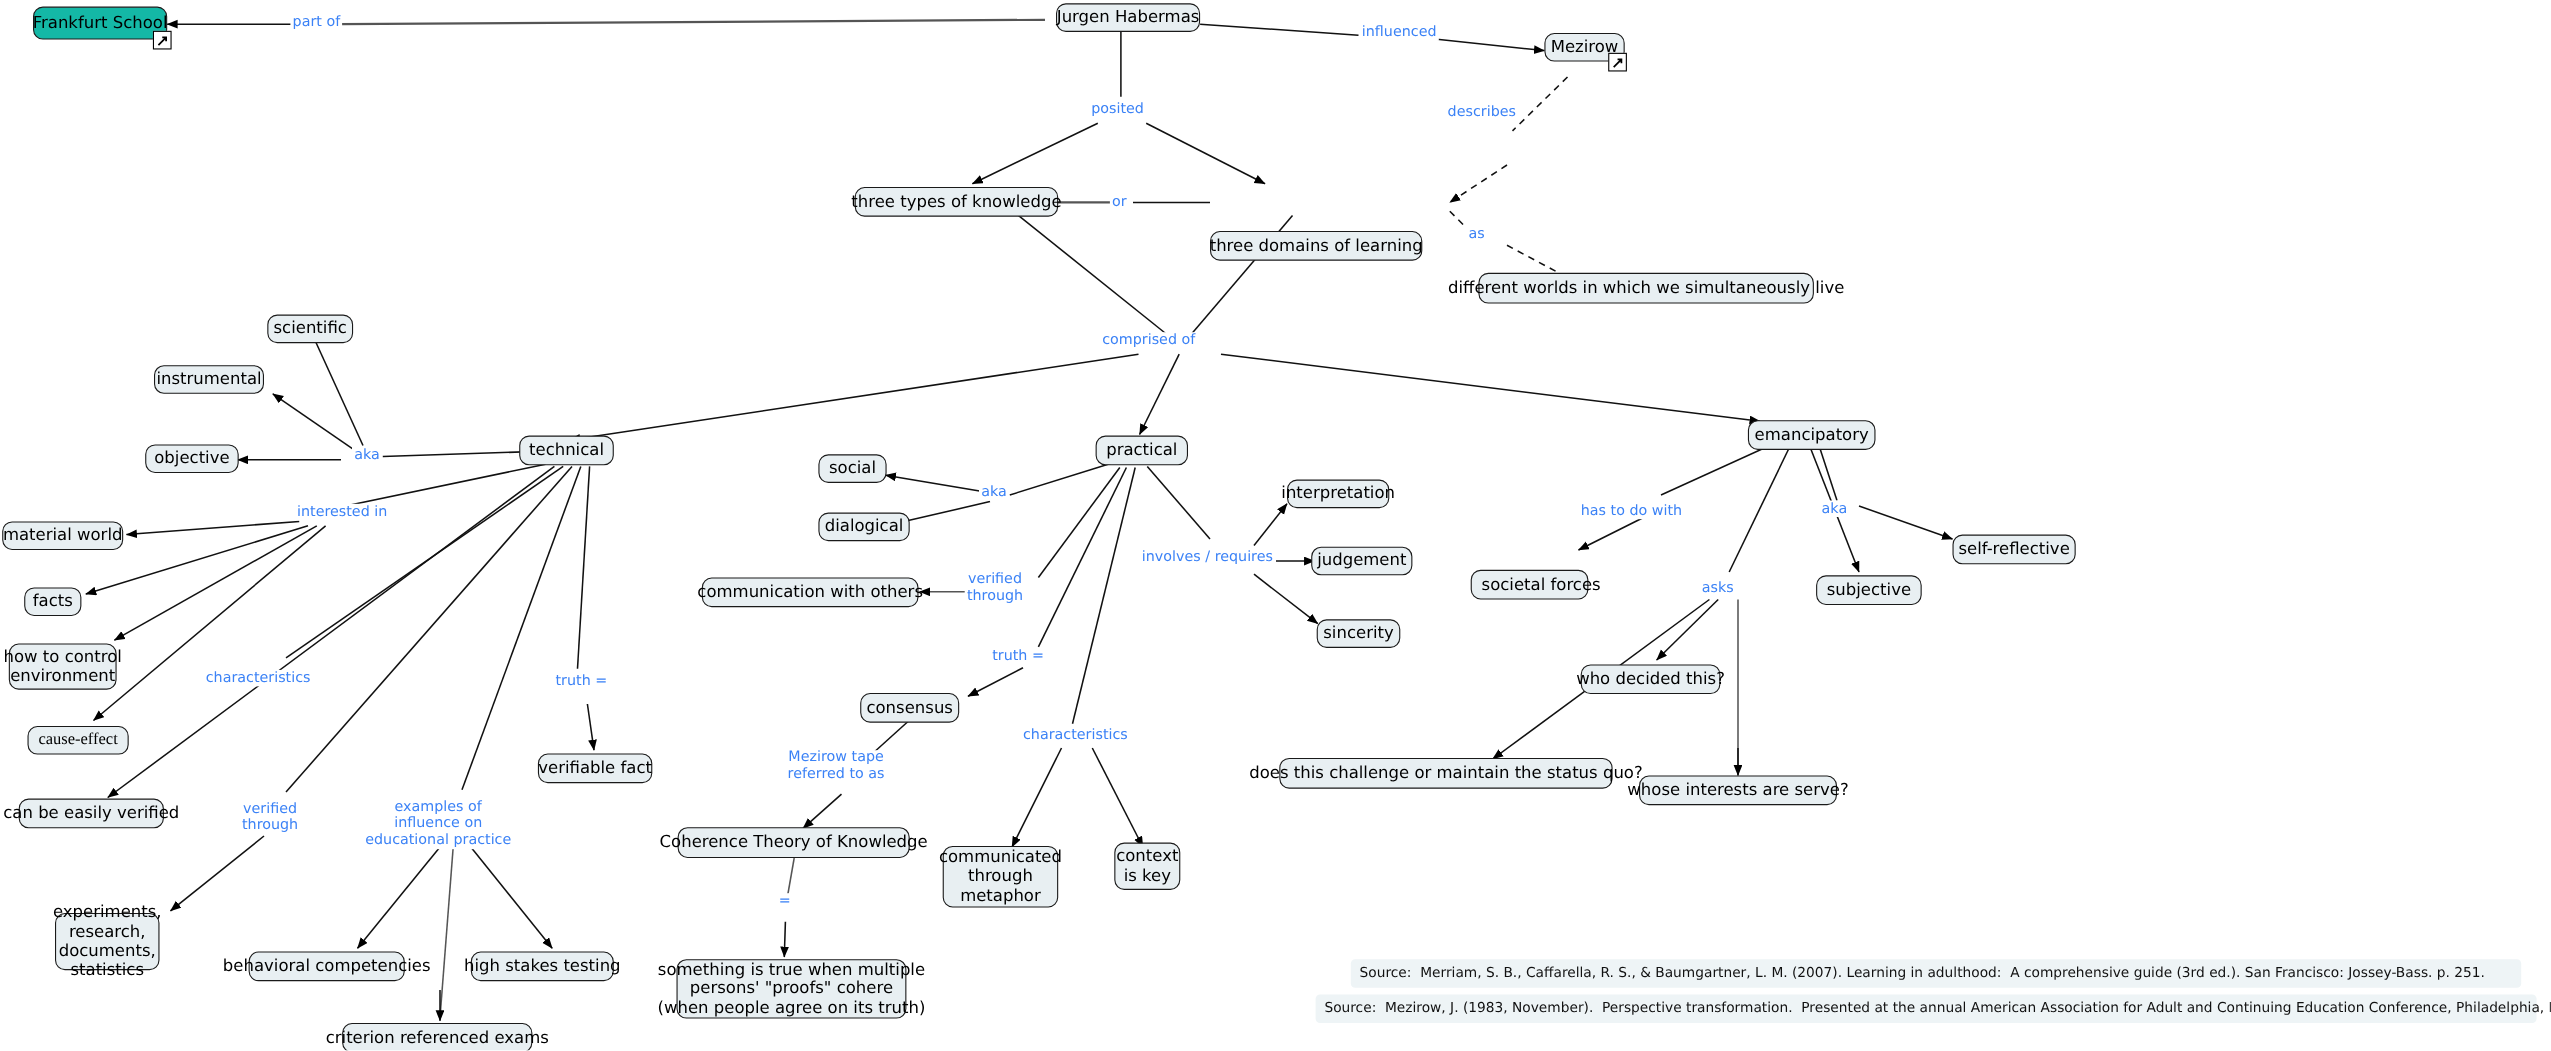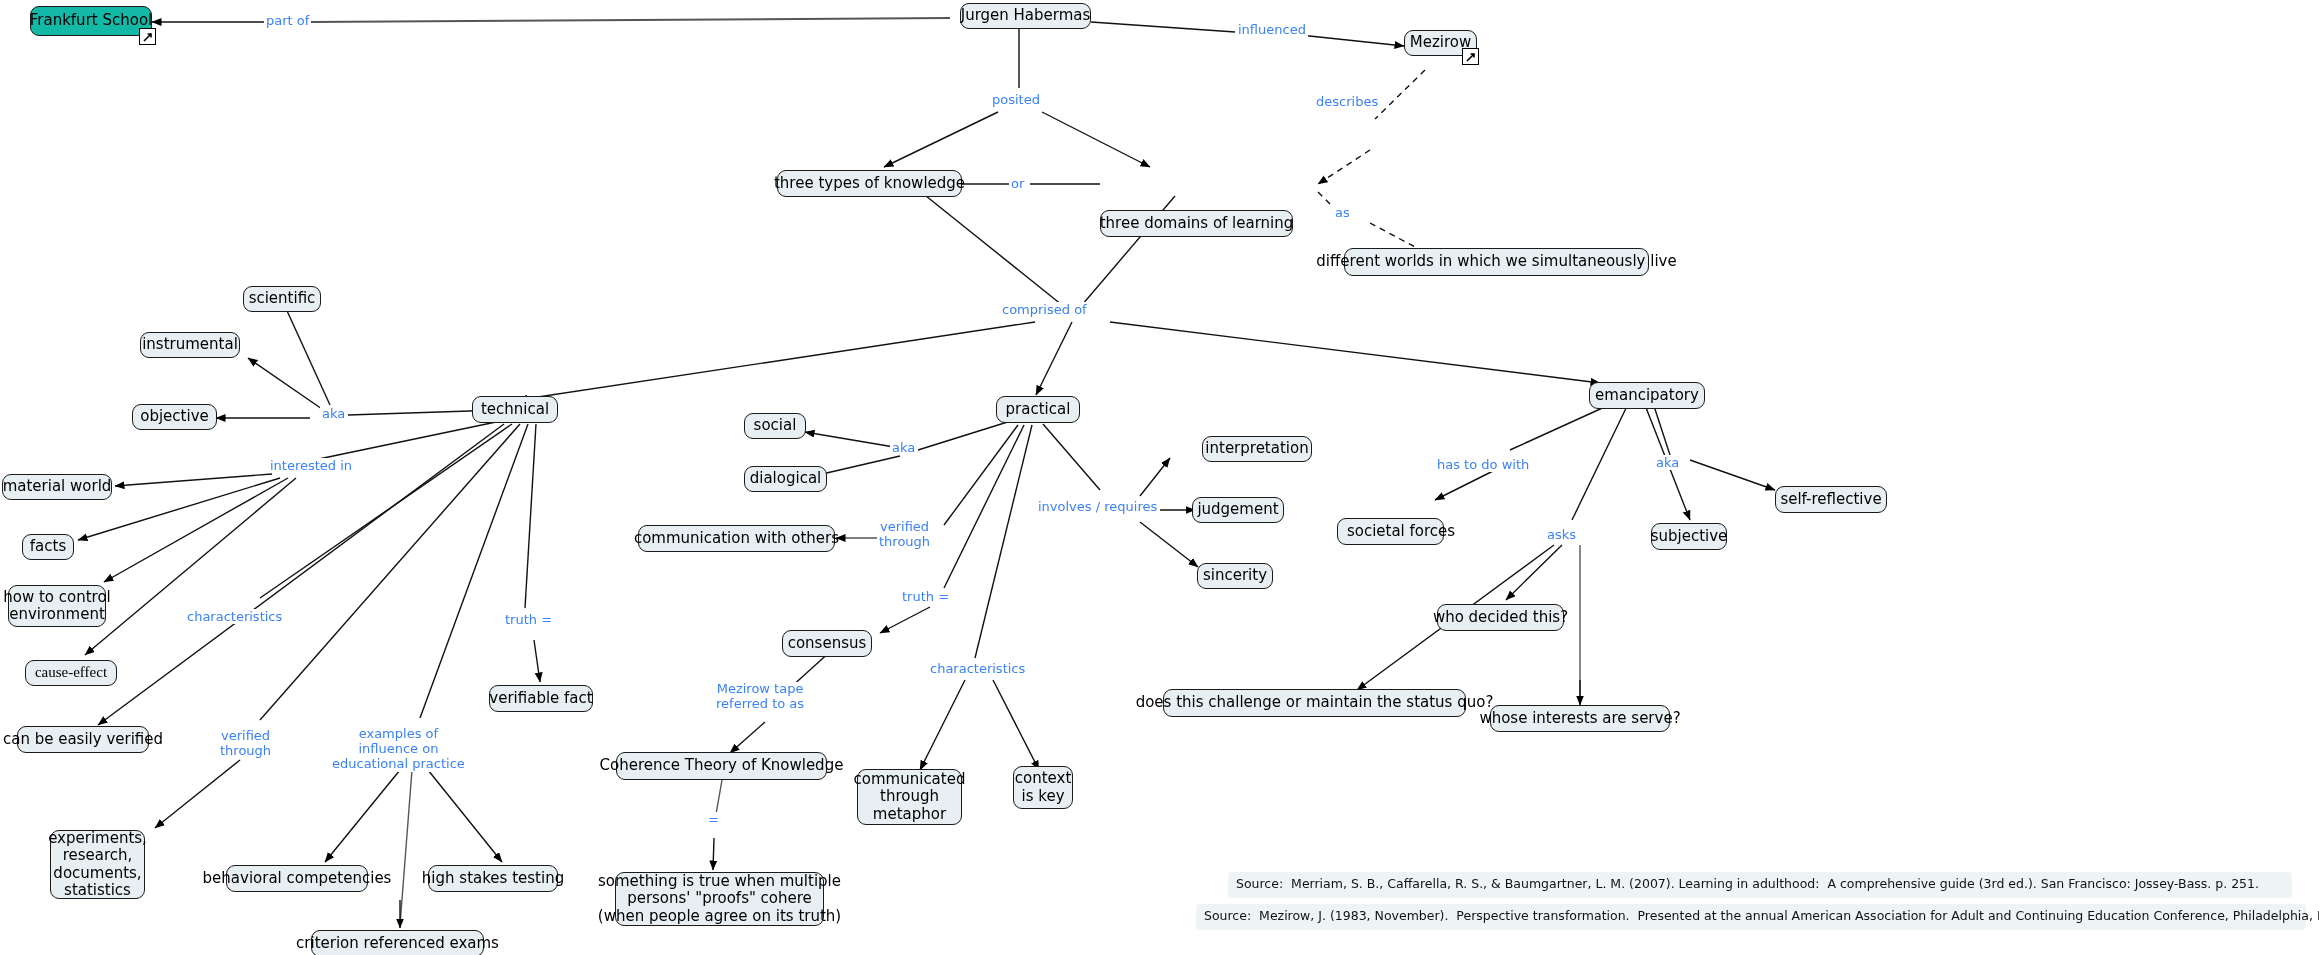--- a/index.html
+++ b/index.html
@@ -252,21 +252,21 @@
 
   <div class="node" style="left:22px; top:534px; width:52px; height:26px;">facts</div>
 
   <div class="node" style="left:8px; top:585px; width:98px; height:42px;">how to control
 environment</div>
 
   <div class="node" style="left:25px; top:660px; width:92px; height:26px;font-family:Liberation Serif, serif;">cause-effect</div>
 
   <div class="node" style="left:17px; top:726px; width:132px; height:27px;">can be easily verified</div>
 
-  <div class="node" style="left:50px; top:830px; width:95px; height:69px;">experiments,
+  <div class="node" style="left:50px; top:830px; width:95px; height:52px;">experiments,
 research,
 documents,
 statistics</div>
 
   <div class="node" style="left:226px; top:865px; width:142px; height:27px;">behavioral competencies</div>
 
   <div class="node" style="left:311px; top:930px; width:173px; height:27px;">criterion referenced exams</div>
 
   <div class="node" style="left:428px; top:865px; width:130px; height:27px;">high stakes testing</div>
 
@@ -288,37 +288,37 @@
 persons' "proofs" cohere
 (when people agree on its truth)</div>
 
   <div class="node" style="left:857px; top:769px; width:105px; height:56px;">communicated
 through
 metaphor</div>
 
   <div class="node" style="left:1013px; top:766px; width:60px; height:43px;">context
 is key</div>
 
-  <div class="node" style="left:1170px; top:436px; width:110px; height:26px;margin-left:32px;">interpretation</div>
+  <div class="node" style="left:1170px; top:436px; width:93px; height:26px;">interpretation</div>
 
   <div class="node" style="left:1192px; top:497px; width:92px; height:26px;">judgement</div>
 
   <div class="node" style="left:1197px; top:563px; width:76px; height:26px;">sincerity</div>
 
   <div class="node" style="left:1589px; top:382px; width:116px; height:27px;">emancipatory</div>
 
   <div class="node" style="left:1337px; top:518px; width:107px; height:27px;padding-left:28px;">societal forces</div>
 
   <div class="node" style="left:1437px; top:604px; width:127px; height:27px;">who decided this?</div>
 
   <div class="node" style="left:1163px; top:689px; width:303px; height:28px;">does this challenge or maintain the status quo?</div>
 
   <div class="node" style="left:1490px; top:705px; width:180px; height:27px;">whose interests are serve?</div>
 
-  <div class="node" style="left:1651px; top:523px; width:76px; height:27px;">subjective</div>
+  <div class="node" style="left:1651px; top:523px; width:96px; height:27px;">subjective</div>
 
   <div class="node" style="left:1775px; top:486px; width:112px; height:27px;">self-reflective</div>
 
   <div class="edge-label" style="left:264px; top:13px;">part of</div>
 
   <div class="edge-label" style="left:1236px; top:22px;">influenced</div>
 
   <div class="edge-label" style="left:990px; top:92px;">posited</div>
 
   <div class="edge-label" style="left:1009px; top:176px;">or</div>

